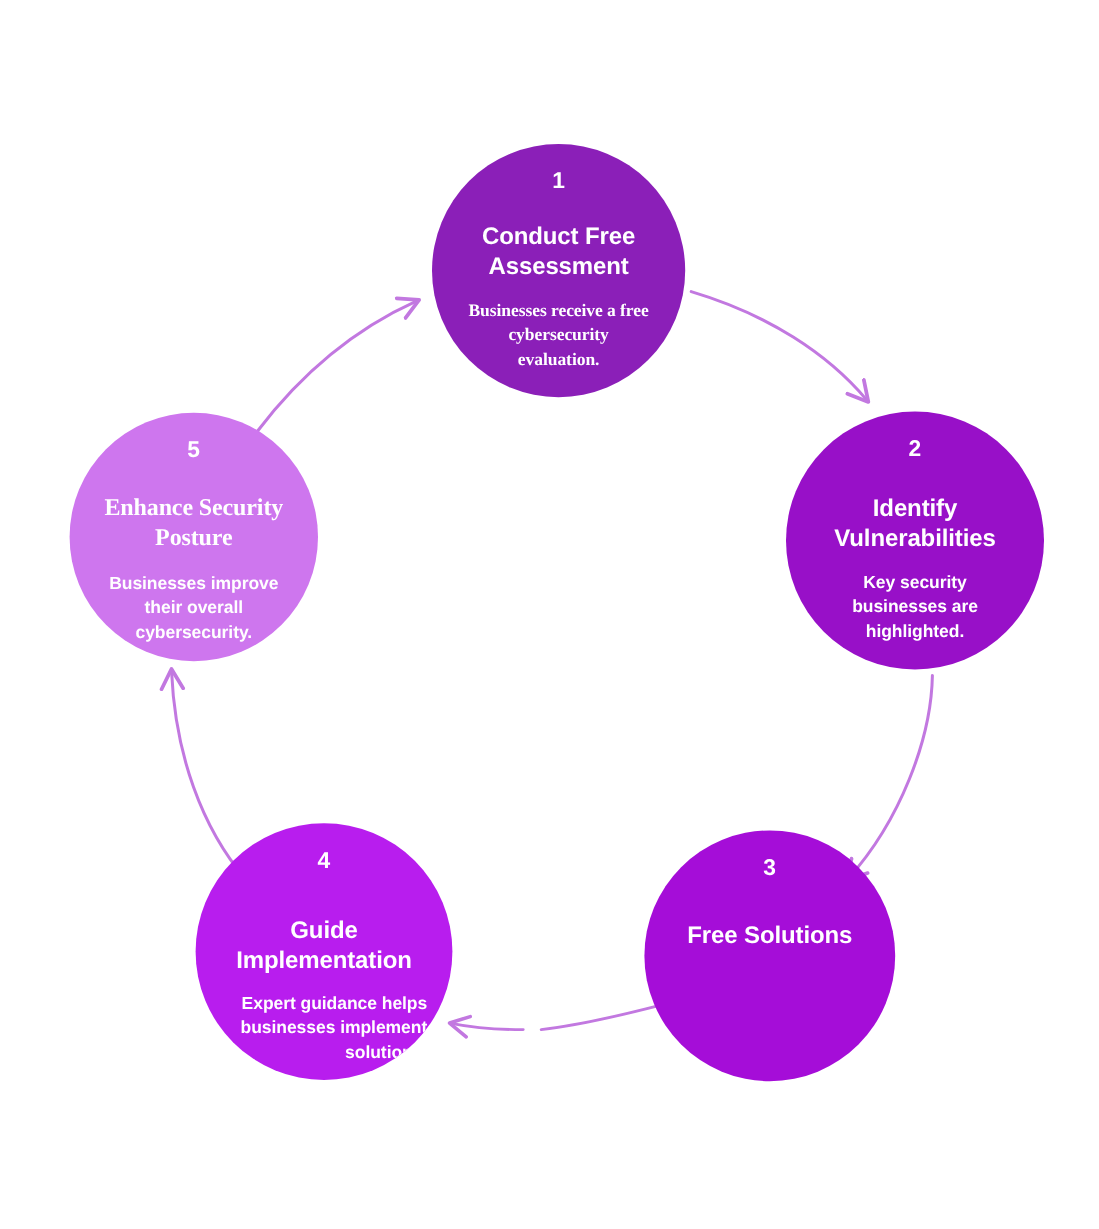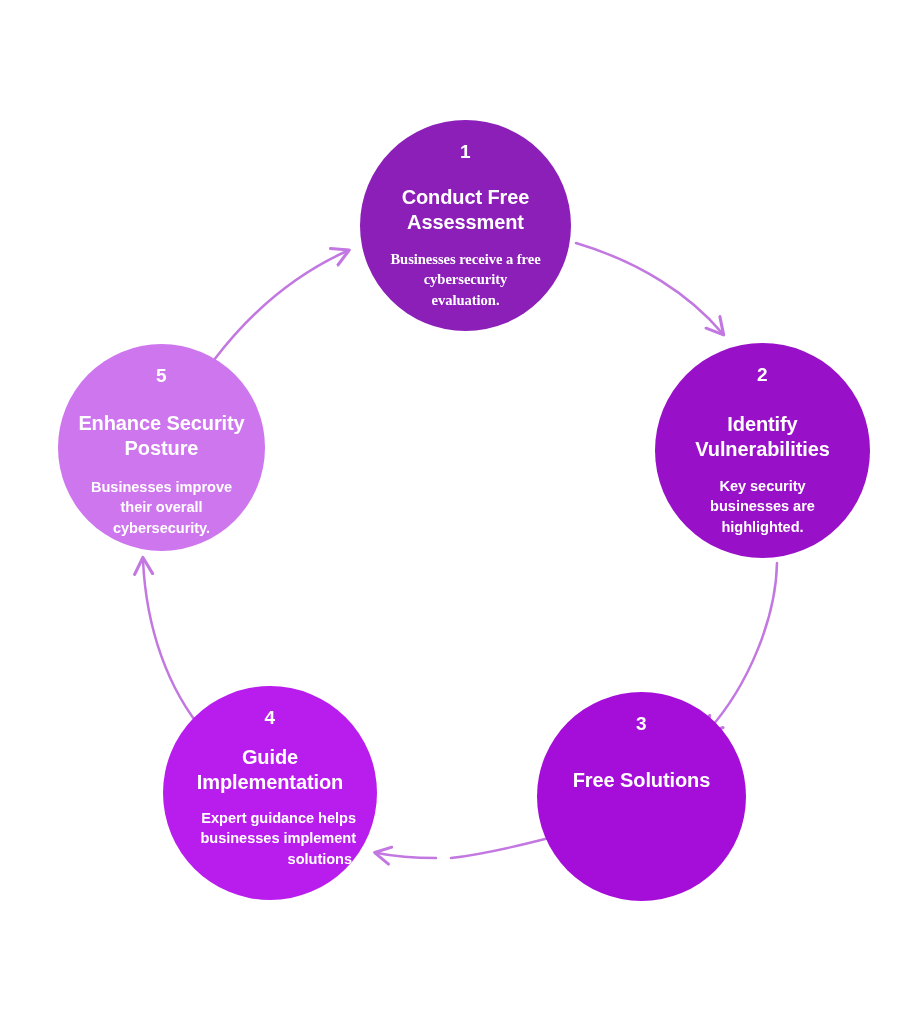--- a/index.html
+++ b/index.html
@@ -68,25 +68,25 @@
 
   #node-2 { left: 655px; top: 343px;  width: 215px; height: 215px; padding-top: 22px; }
   #node-2 .node-title { margin-top: 28px; width: 178px; }
   #node-2 .node-desc  { margin-top: 14px; width: 136px; }
 
   #node-3 { left: 537px; top: 692px;  width: 209px; height: 209px; padding-top: 22px; }
   #node-3 .node-title { margin-top: 35px; width: 186px; }
   #node-3 .node-desc  { margin-top: 12px; width: 172px; }
 
   #node-4 { left: 163px; top: 686px;  width: 214px; height: 214px; padding-top: 22px; }
-  #node-4 .node-title { margin-top: 18px; width: 186px; }
+  #node-4 .node-title { margin-top: 37px; width: 186px; }
   #node-4 .node-desc  { margin-top: 13px; width: 172px; text-align: right; }
 
   #node-5 { left: 58px;  top: 344px;  width: 207px; height: 207px; padding-top: 22px; }
-  #node-5 .node-title { margin-top: 26px; width: 184px; }
+  #node-5 .node-title { margin-top: 26px; width: 184px; font-family: Liberation Serif, serif; }
   #node-5 .node-desc  { margin-top: 16px; width: 150px; }
 </style>
 </head>
 <body>
 
 <div id="canvas" style="background: rgb(255, 255, 255);">
 
   <svg id="arrow-layer" viewBox="0 0 916 1024" xmlns="http://www.w3.org/2000/svg">
     <defs>
       <marker id="ah" markerWidth="9" markerHeight="9" refX="6.2" refY="4.5" orient="auto" markerUnits="strokeWidth">

